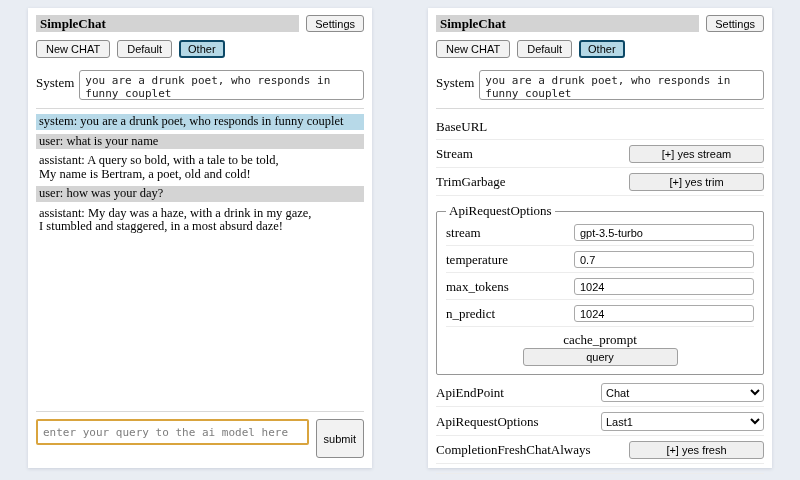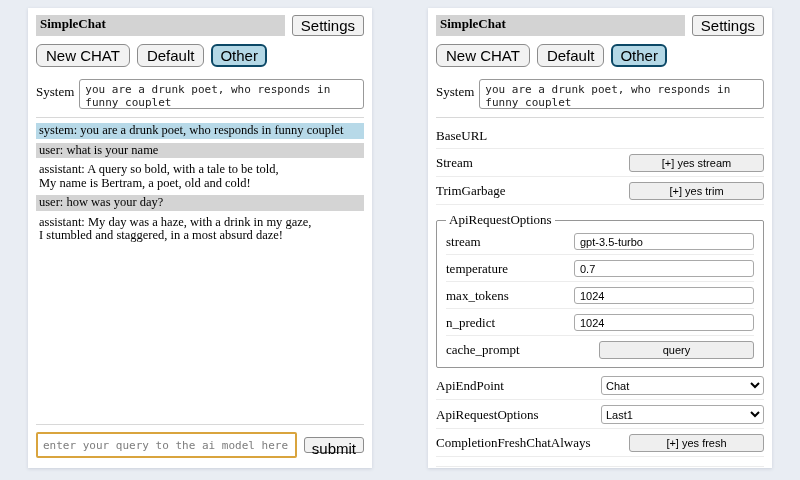--- a/index.html
+++ b/index.html
@@ -28,33 +28,33 @@
   .titlebar {
     flex: 1;
     background: #d3d3d3;
     font-weight: bold;
     font-size: 13px;
     line-height: 17px;
     padding: 0 4px;
   }
   .btn {
     font-family: "Liberation Sans", sans-serif;
-    font-size: 15px;
+    font-size: 11px;
     color: #000;
     background: #f2f2f2;
     border: 1px solid #8c8c8c;
     border-radius: 3px;
     padding: 1px 8px;
     cursor: pointer;
     white-space: nowrap;
   }
 
   
   .toolbar { display: flex; gap: 7px; margin-bottom: 12px; }
-  .toolbar .btn { padding: 2px 9px; border-radius: 6px; }
+  .toolbar .btn { padding: 2px 9px; }
   .btn.active {
     background: #b4d8e6;
     border: 2px solid #0c4866;
     padding: 1px 7px;
   }
 
   
   .sysrow { display: flex; gap: 5px; align-items: flex-start; }
   .field-label { font-size: 13px; padding-top: 5px; }
   .systext {
@@ -126,42 +126,42 @@
   }
   fieldset.api-options {
     border: 1px solid #969696;
     border-radius: 2px;
     margin: 7px 0 3px;
     padding: 0 9px 4px;
   }
   fieldset.api-options legend { font-size: 13px; padding: 0 3px; }
   fieldset.api-options .sinput { width: 180px; }
   fieldset.api-options .sbtn   { width: 155px; }
-  fieldset.api-options .srow:last-child { border-bottom: none; }
+  fieldset.api-options .srow:last-child { border-bottom: none; flex-direction: column; }
 
   
   .footer { margin-top: auto; }
   .footer hr.divider { margin: 6px 0 7px; }
   .querybar { display: flex; gap: 7px; align-items: stretch; }
   .query {
     flex: 1;
     font-family: "DejaVu Sans Mono", monospace;
     font-size: 11px;
     color: #555;
     border: 1px solid #8f8f8f;
     border-radius: 3px;
     padding: 3px 5px;
     height: 26px;
   }
   .query::placeholder { color: #7d7d7d; }
   .panel-left .query {
     border: 2px solid #d9a43e;
     border-radius: 2px;
   }
-  .submit-btn { padding: 2px 7px; height: 16px; align-self: center; }
+  .submit-btn { padding: 2px 7px; height: 39px; align-self: center; }
 </style>
 </head>
 <body>
 
 <section class="panel panel-left">
   <div class="header">
     <div class="titlebar">SimpleChat</div>
     <button class="btn">Settings</button>
   </div>
 

